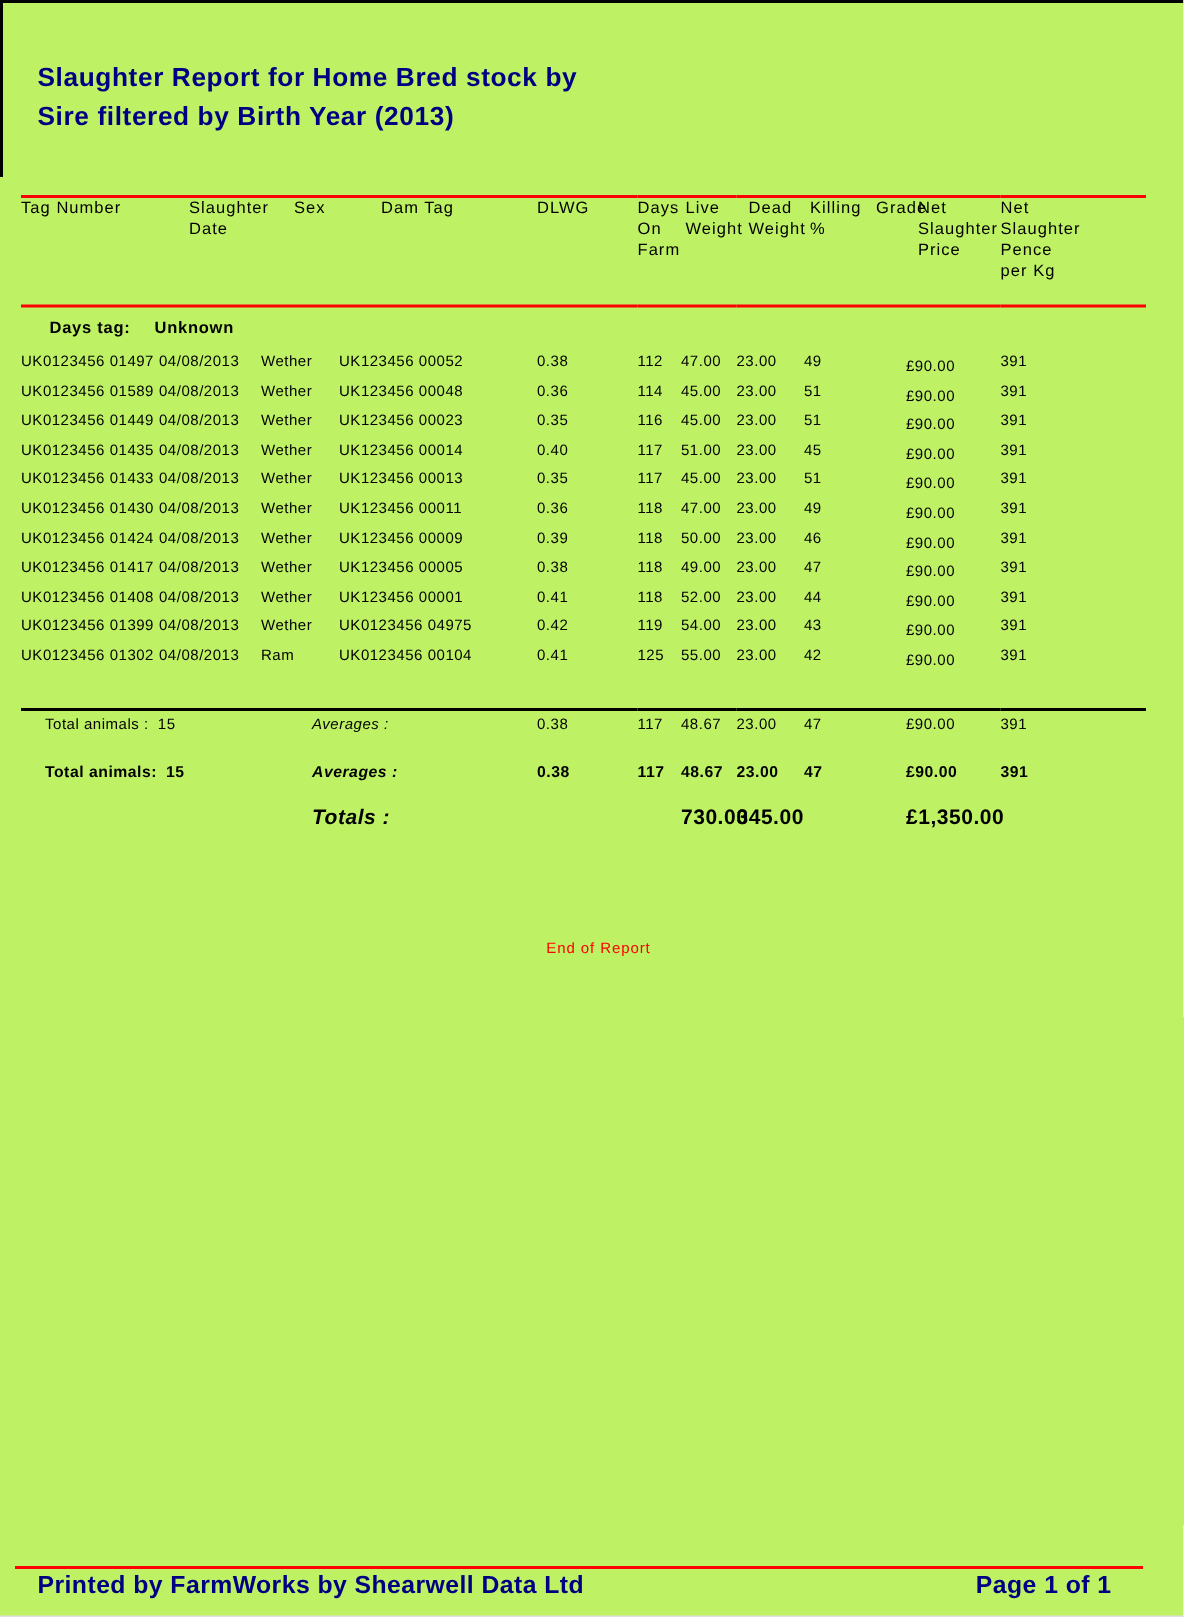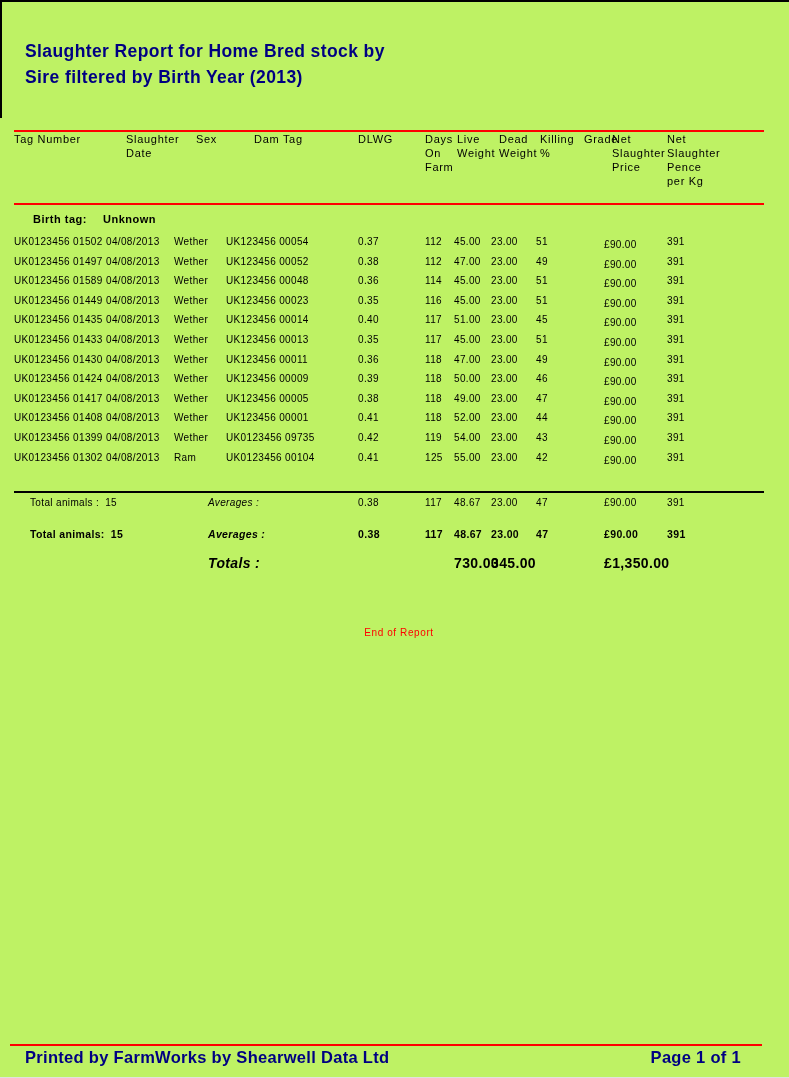--- a/index.html
+++ b/index.html
@@ -144,41 +144,26 @@
         <th class="h-pence"><span>Net
 Slaughter
 Pence
 per Kg</span></th>
         <th></th>
       </tr>
     </thead>
     <tbody>
       <tr class="sire-row">
         <td colspan="13">
-          <span class="sire-label">Birth tag:</span><span>Unknown</span>
+          <span class="sire-label">Days tag:</span><span>Unknown</span>
         </td>
       </tr>
     </tbody>
     <tbody class="data">
 
-        <tr>
-          <td class="c-tag">UK0123456 01502</td>
-          <td class="c-date">04/08/2013</td>
-          <td class="c-sex">Wether</td>
-          <td class="c-dam">UK123456 00054</td>
-          <td class="c-dlwg">0.37</td>
-          <td class="c-days">112</td>
-          <td class="c-live">45.00</td>
-          <td class="c-dead">23.00</td>
-          <td class="c-kill">51</td>
-          <td class="c-grade"></td>
-          <td class="c-price"><span class="shift-down">£90.00</span></td>
-          <td class="c-pence">391</td>
-          <td></td>
-        </tr>
 
         <tr>
           <td class="c-tag">UK0123456 01497</td>
           <td class="c-date">04/08/2013</td>
           <td class="c-sex">Wether</td>
           <td class="c-dam">UK123456 00052</td>
           <td class="c-dlwg">0.38</td>
           <td class="c-days">112</td>
           <td class="c-live">47.00</td>
           <td class="c-dead">23.00</td>
@@ -317,21 +302,21 @@
           <td class="c-grade"></td>
           <td class="c-price"><span class="shift-down">£90.00</span></td>
           <td class="c-pence">391</td>
           <td></td>
         </tr>
 
         <tr>
           <td class="c-tag">UK0123456 01399</td>
           <td class="c-date">04/08/2013</td>
           <td class="c-sex">Wether</td>
-          <td class="c-dam">UK0123456 09735</td>
+          <td class="c-dam">UK0123456 04975</td>
           <td class="c-dlwg">0.42</td>
           <td class="c-days">119</td>
           <td class="c-live">54.00</td>
           <td class="c-dead">23.00</td>
           <td class="c-kill">43</td>
           <td class="c-grade"></td>
           <td class="c-price"><span class="shift-down">£90.00</span></td>
           <td class="c-pence">391</td>
           <td></td>
         </tr>

